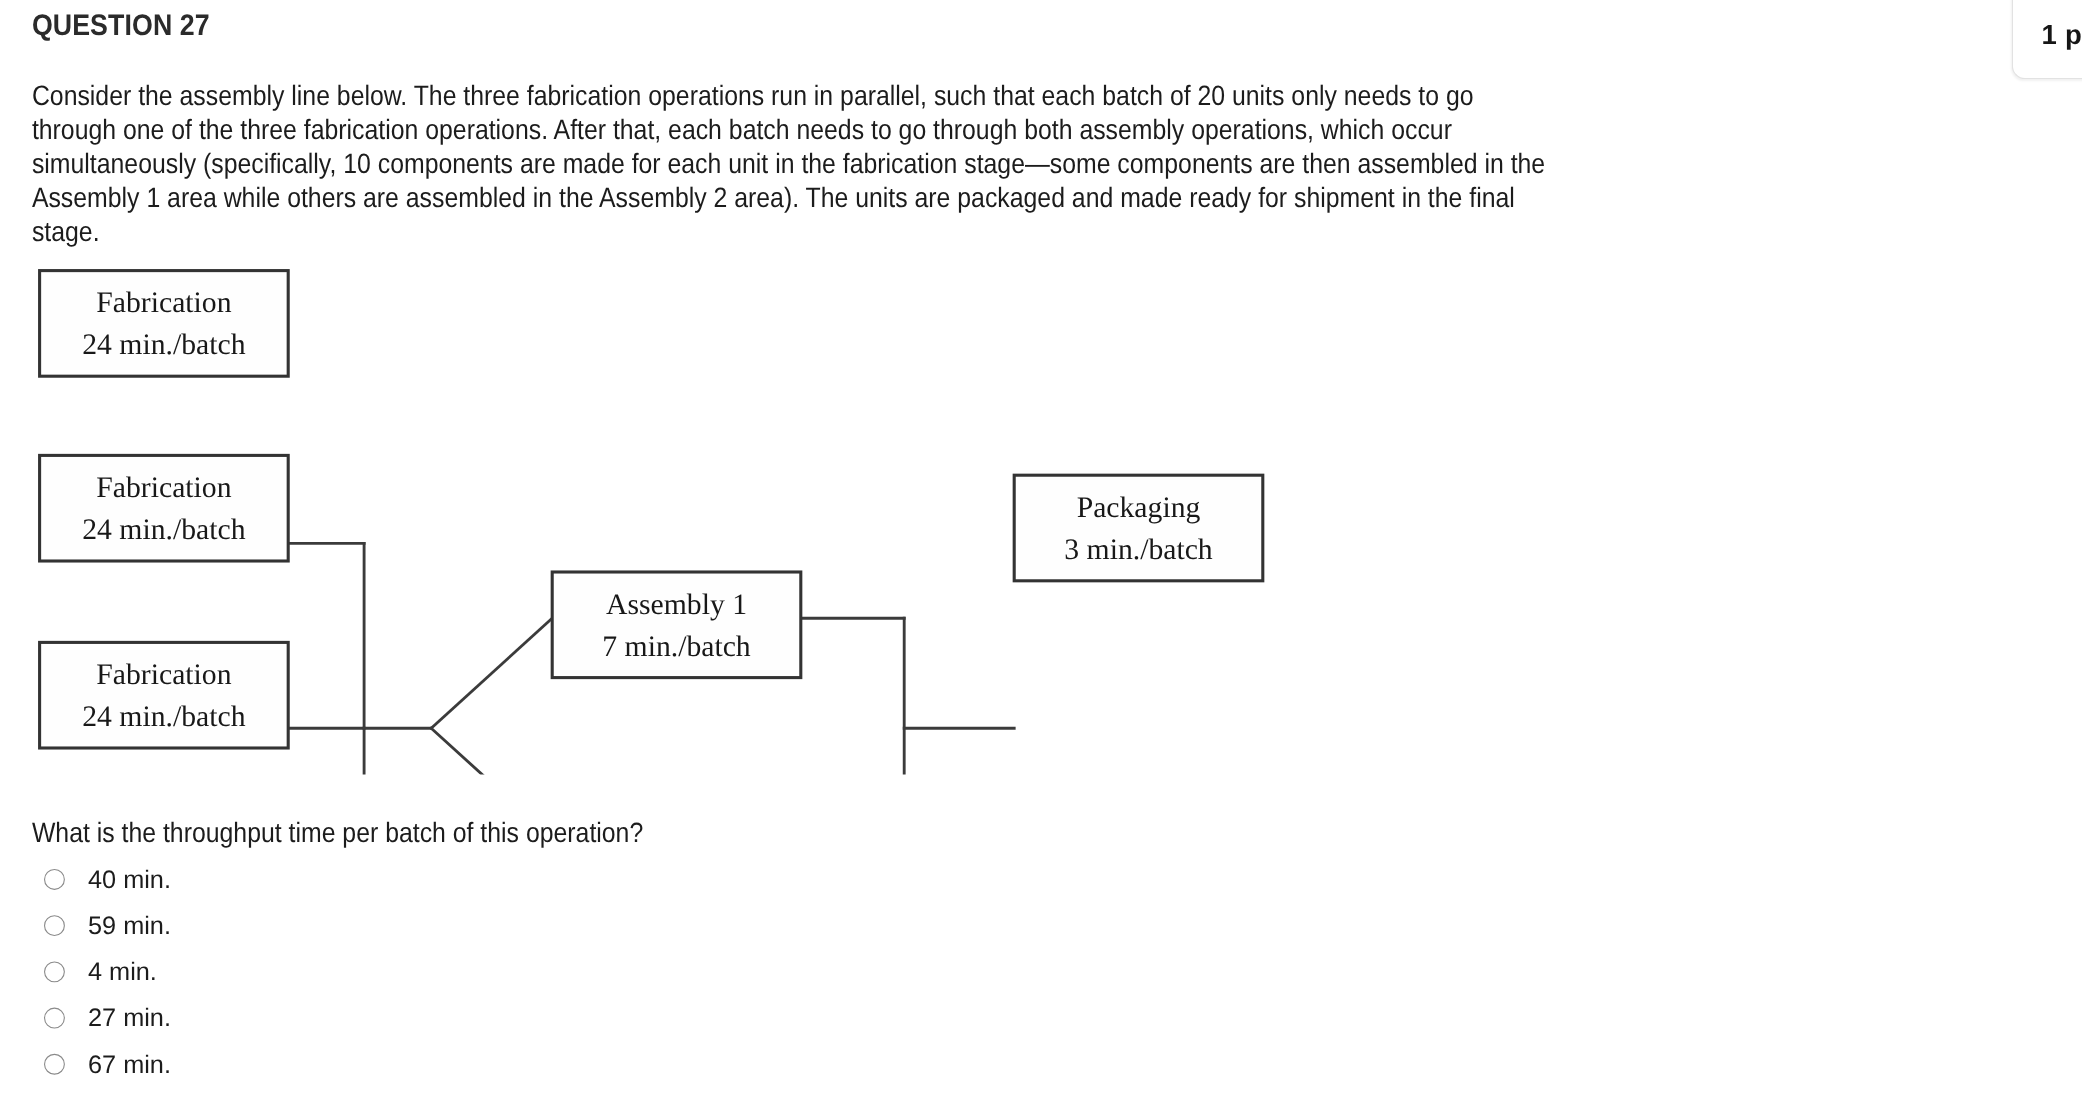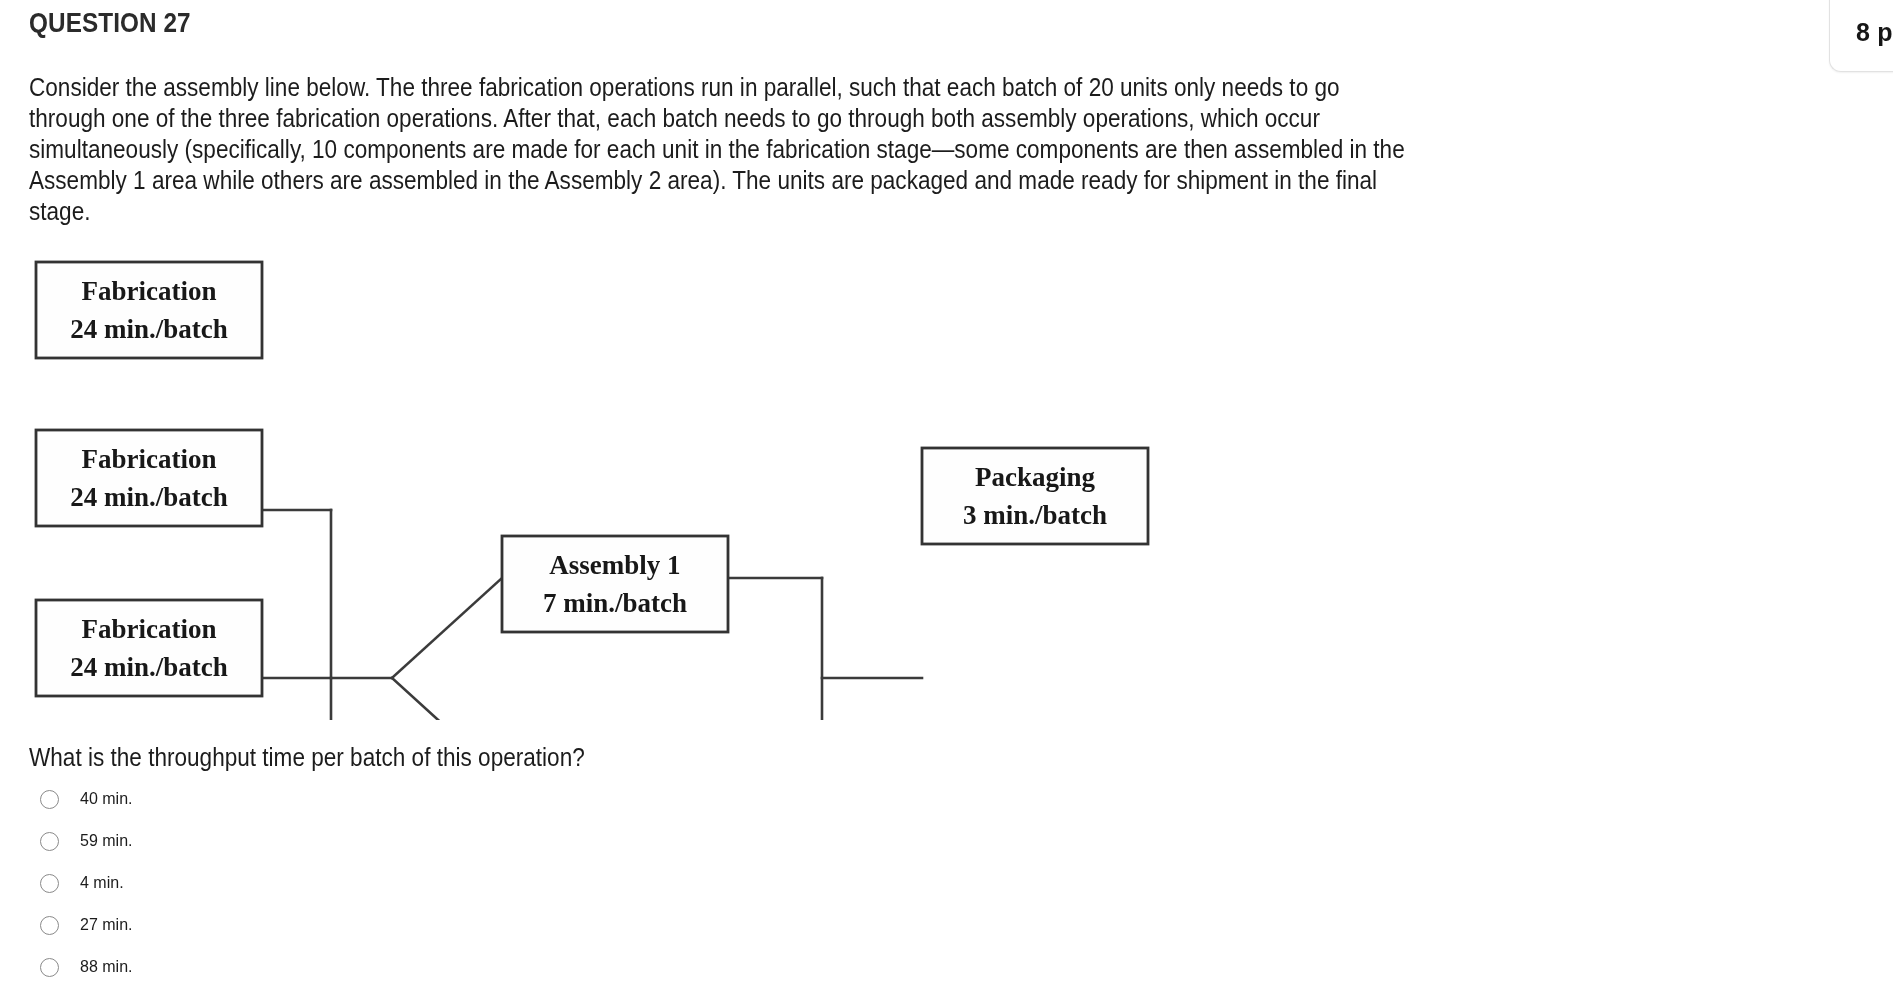--- a/index.html
+++ b/index.html
@@ -68,24 +68,23 @@
     color: #1c1c1c;
     transform: scaleX(0.885);
     transform-origin: left top;
     text-align: left;
   }
 
   
   .diagram {
     position: absolute;
     left: 0;
-    top: 240px;
+    top: 224px;
     width: 1250px;
     height: 480px;
-    font-weight: bold;
   }
   .diagram svg { display: block; }
   .node-text {
     font-family: "Liberation Serif", serif;
     font-size: 27px;
     fill: #181818;
     text-anchor: middle;
   }
 
   
@@ -119,30 +118,30 @@
     height: 19px;
     border: 1.6px solid #8a8a8a;
     border-radius: 50%;
     background: #ffffff;
     box-sizing: border-box;
     flex: 0 0 auto;
   }
   .option-label {
     margin-left: 21px;
     font-family: "Liberation Sans", sans-serif;
-    font-size: 16px;
+    font-size: 23px;
     color: #1c1c1c;
     line-height: 1;
   }
 </style>
 </head>
 <body>
 
 <div class="points-panel">
-  <div class="points-text">8 p</div>
+  <div class="points-text">1 p</div>
 </div>
 
 <div class="question-title">QUESTION 27</div>
 
 <div class="prompt">Consider the assembly line below. The three fabrication operations run in parallel, such that each batch of 20 units only needs to go through one of the three fabrication operations. After that, each batch needs to go through both assembly operations, which occur simultaneously (specifically, 10 components are made for each unit in the fabrication stage—some components are then assembled in the Assembly 1 area while others are assembled in the Assembly 2 area). The units are packaged and made ready for shipment in the final stage.</div>
 
 <div class="diagram">
   <svg width="1250" height="480" viewBox="0 0 1250 480" xmlns="http://www.w3.org/2000/svg">
 
     <g stroke="#3b3b3b" stroke-width="2.6" fill="none" stroke-linecap="square">
@@ -223,16 +222,16 @@
     <span class="option-label">4 min.</span>
   </div>
 
   <div class="option-row">
     <span class="radio"></span>
     <span class="option-label">27 min.</span>
   </div>
 
   <div class="option-row">
     <span class="radio"></span>
-    <span class="option-label">88 min.</span>
+    <span class="option-label">67 min.</span>
   </div>
 
 </div>
 
 </body></html>

